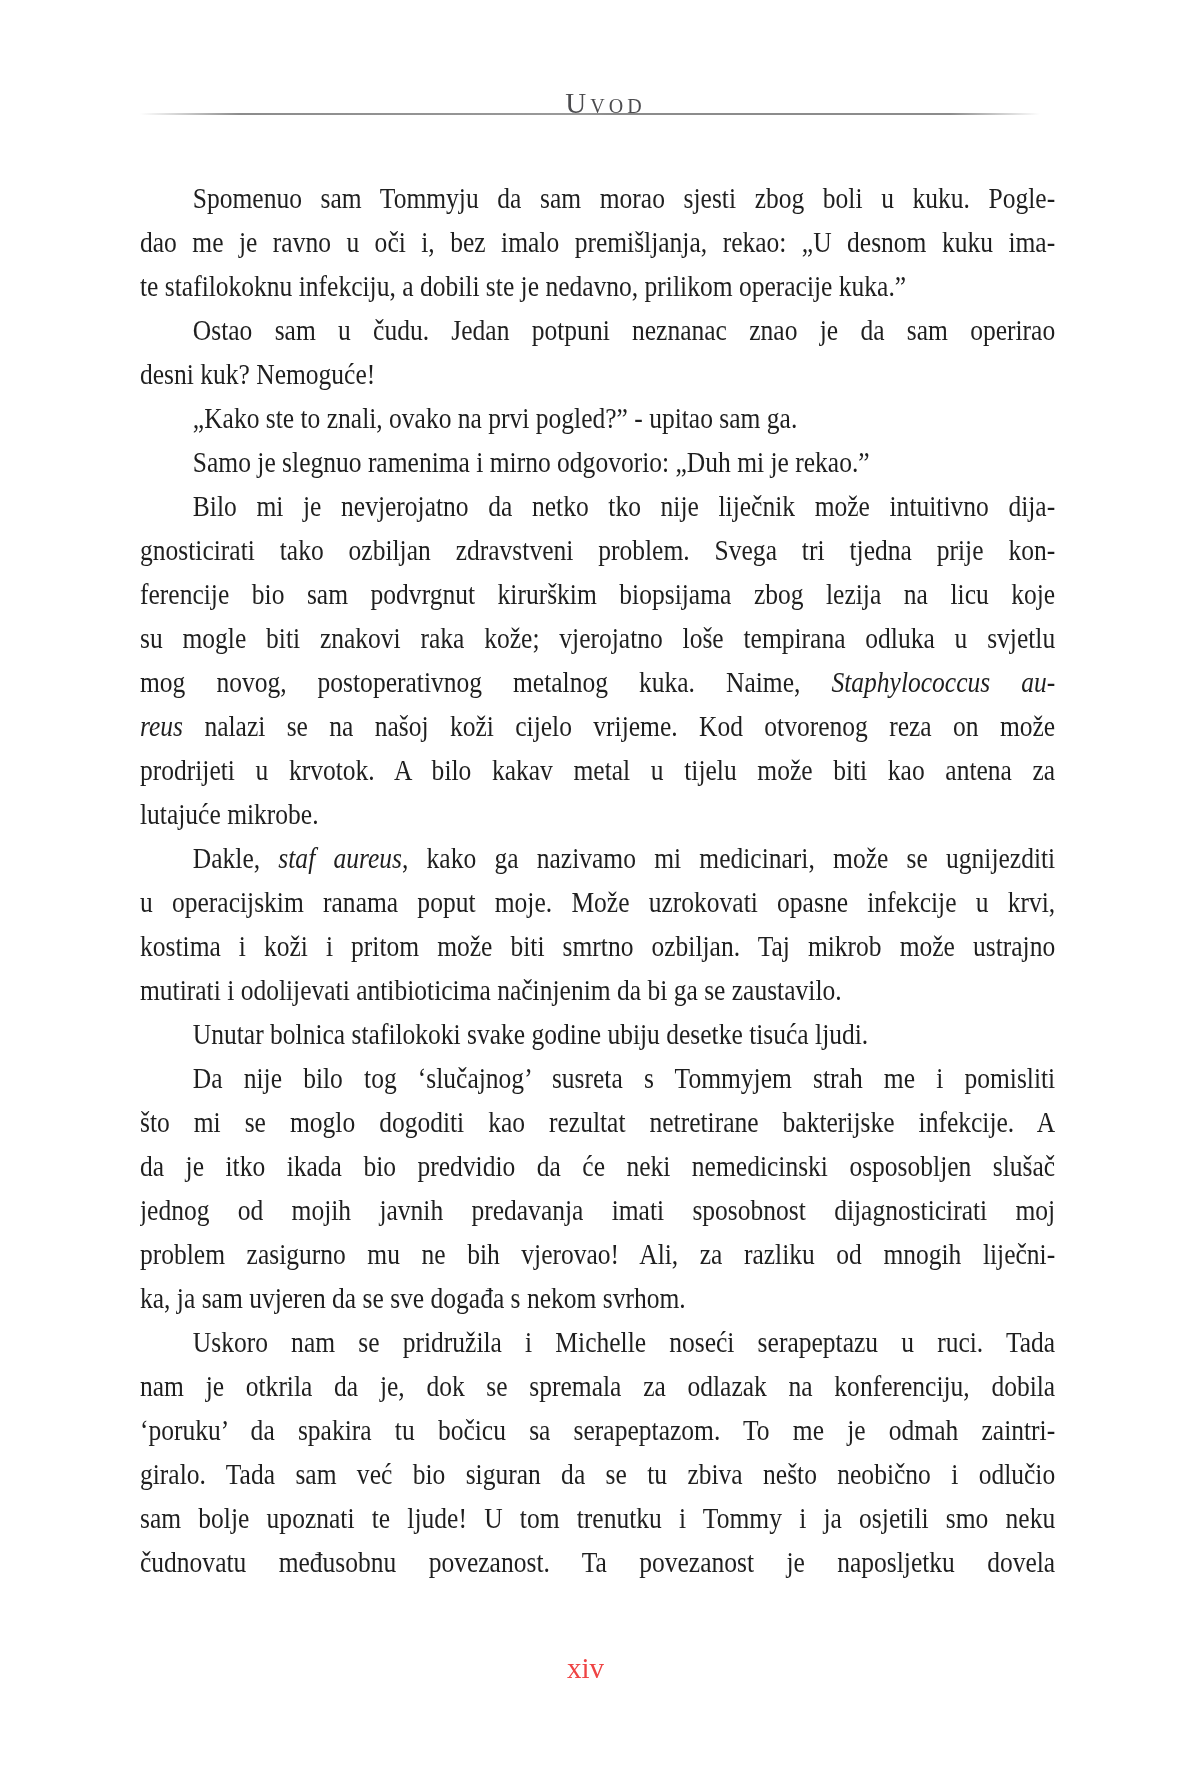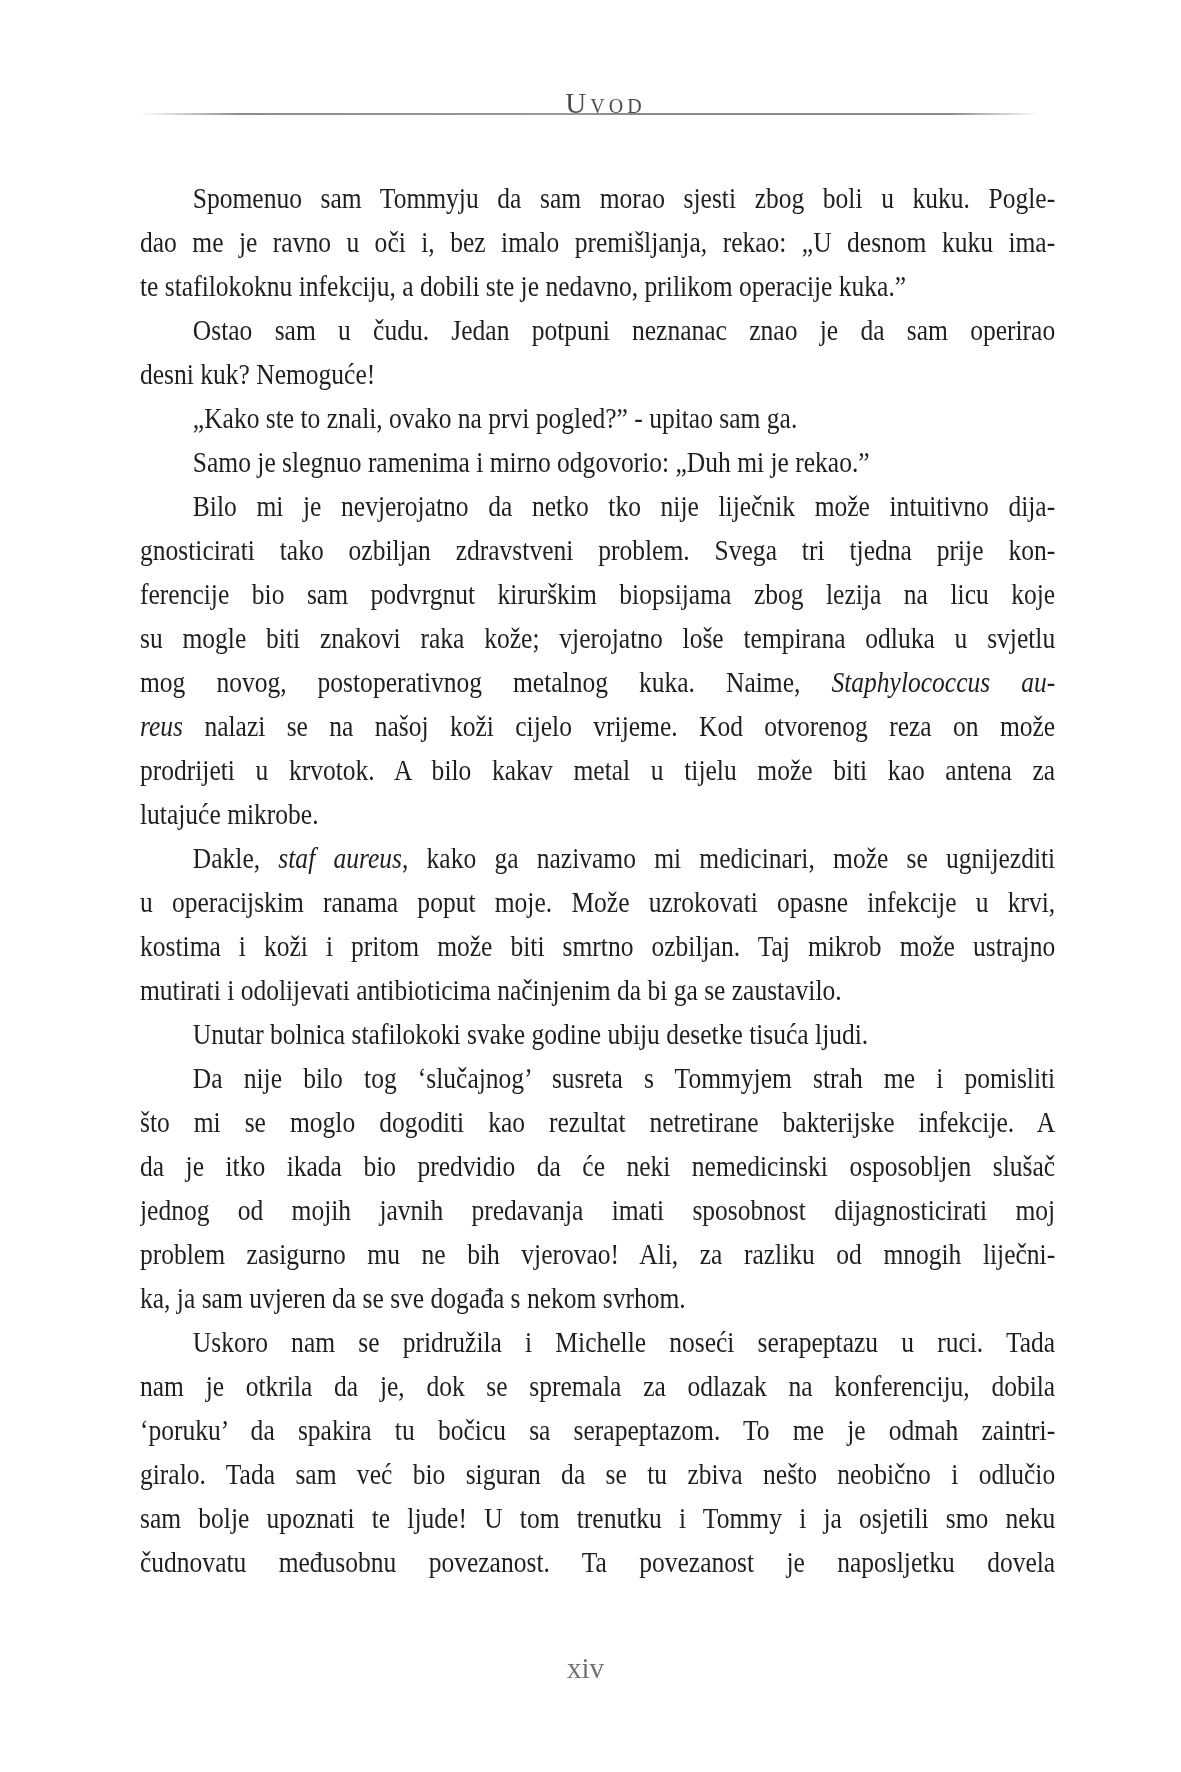--- a/index.html
+++ b/index.html
@@ -69,21 +69,21 @@
   .line.indent { text-indent: 60px; }
   .italic { font-style: italic; }
   .folio {
     position: absolute;
     top: 1646px;
     left: 0;
     width: 1171px; 
     text-align: center;
     font-size: 29px;
     line-height: 44px;
-    color: #737373;
+    color: #ef4444;
   }
 </style>
 </head>
 <body>
 
 <div class="page">
 
   <h1 class="running-head">Uvod</h1>
 
   <div class="head-rule"></div>

